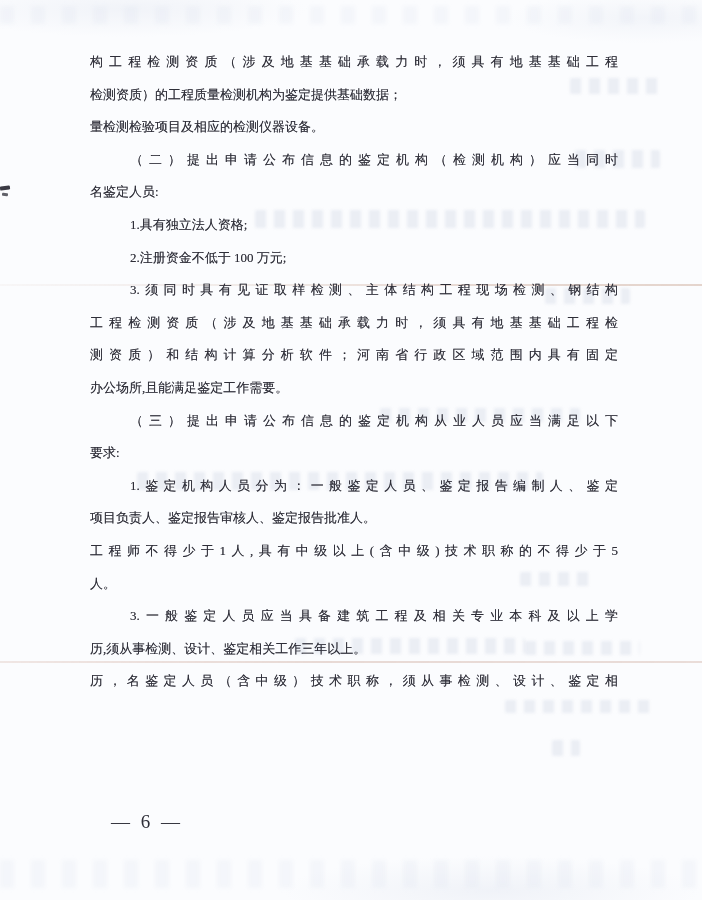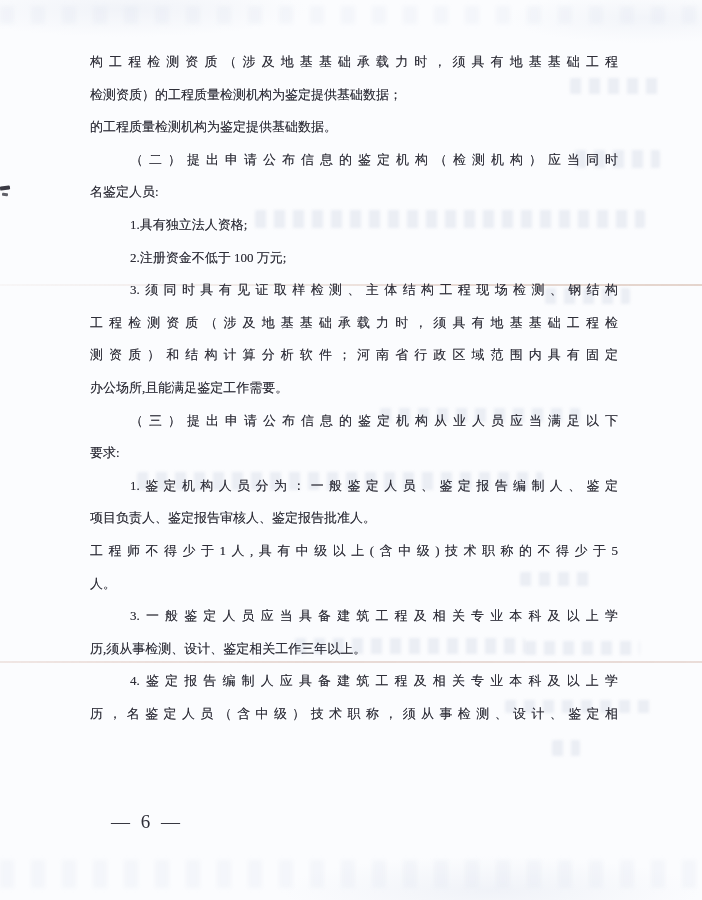--- a/index.html
+++ b/index.html
@@ -122,36 +122,35 @@
 
   <div class="crease crease-1"></div>
   <div class="crease crease-2"></div>
 
   <div class="smudge smudge-a"></div>
   <div class="smudge smudge-b"></div>
 
   <div class="text-block" id="lines">
       <div class="line justify">构工程检测资质（涉及地基基础承载力时，须具有地基基础工程</div>
       <div class="line">检测资质）的工程质量检测机构为鉴定提供基础数据；</div>
-      <div class="line">的工程质量检测机构为鉴定提供基础数据。</div>
+      <div class="line">量检测检验项目及相应的检测仪器设备。</div>
       <div class="line indent justify">（二）提出申请公布信息的鉴定机构（检测机构）应当同时</div>
       <div class="line">名鉴定人员:</div>
       <div class="line indent">1.具有独立法人资格;</div>
       <div class="line indent">2.注册资金不低于 100 万元;</div>
       <div class="line indent justify">3.须同时具有见证取样检测、主体结构工程现场检测、钢结构</div>
       <div class="line justify">工程检测资质（涉及地基基础承载力时，须具有地基基础工程检</div>
       <div class="line justify">测资质）和结构计算分析软件；河南省行政区域范围内具有固定</div>
       <div class="line">办公场所,且能满足鉴定工作需要。</div>
       <div class="line indent justify">（三）提出申请公布信息的鉴定机构从业人员应当满足以下</div>
       <div class="line">要求:</div>
       <div class="line indent justify">1.鉴定机构人员分为：一般鉴定人员、鉴定报告编制人、鉴定</div>
       <div class="line">项目负责人、鉴定报告审核人、鉴定报告批准人。</div>
       <div class="line justify">工程师不得少于1人,具有中级以上(含中级)技术职称的不得少于5</div>
       <div class="line">人。</div>
       <div class="line indent justify">3.一般鉴定人员应当具备建筑工程及相关专业本科及以上学</div>
       <div class="line">历,须从事检测、设计、鉴定相关工作三年以上。</div>
-      <div class="line indent justify">4.鉴定报告编制人应具备建筑工程及相关专业本科及以上学</div>
       <div class="line justify">历，名鉴定人员（含中级）技术职称，须从事检测、设计、鉴定相</div>
     </div>
 
   <div class="page-number">— 6 —</div>
 
 </div>
 
 </body></html>

